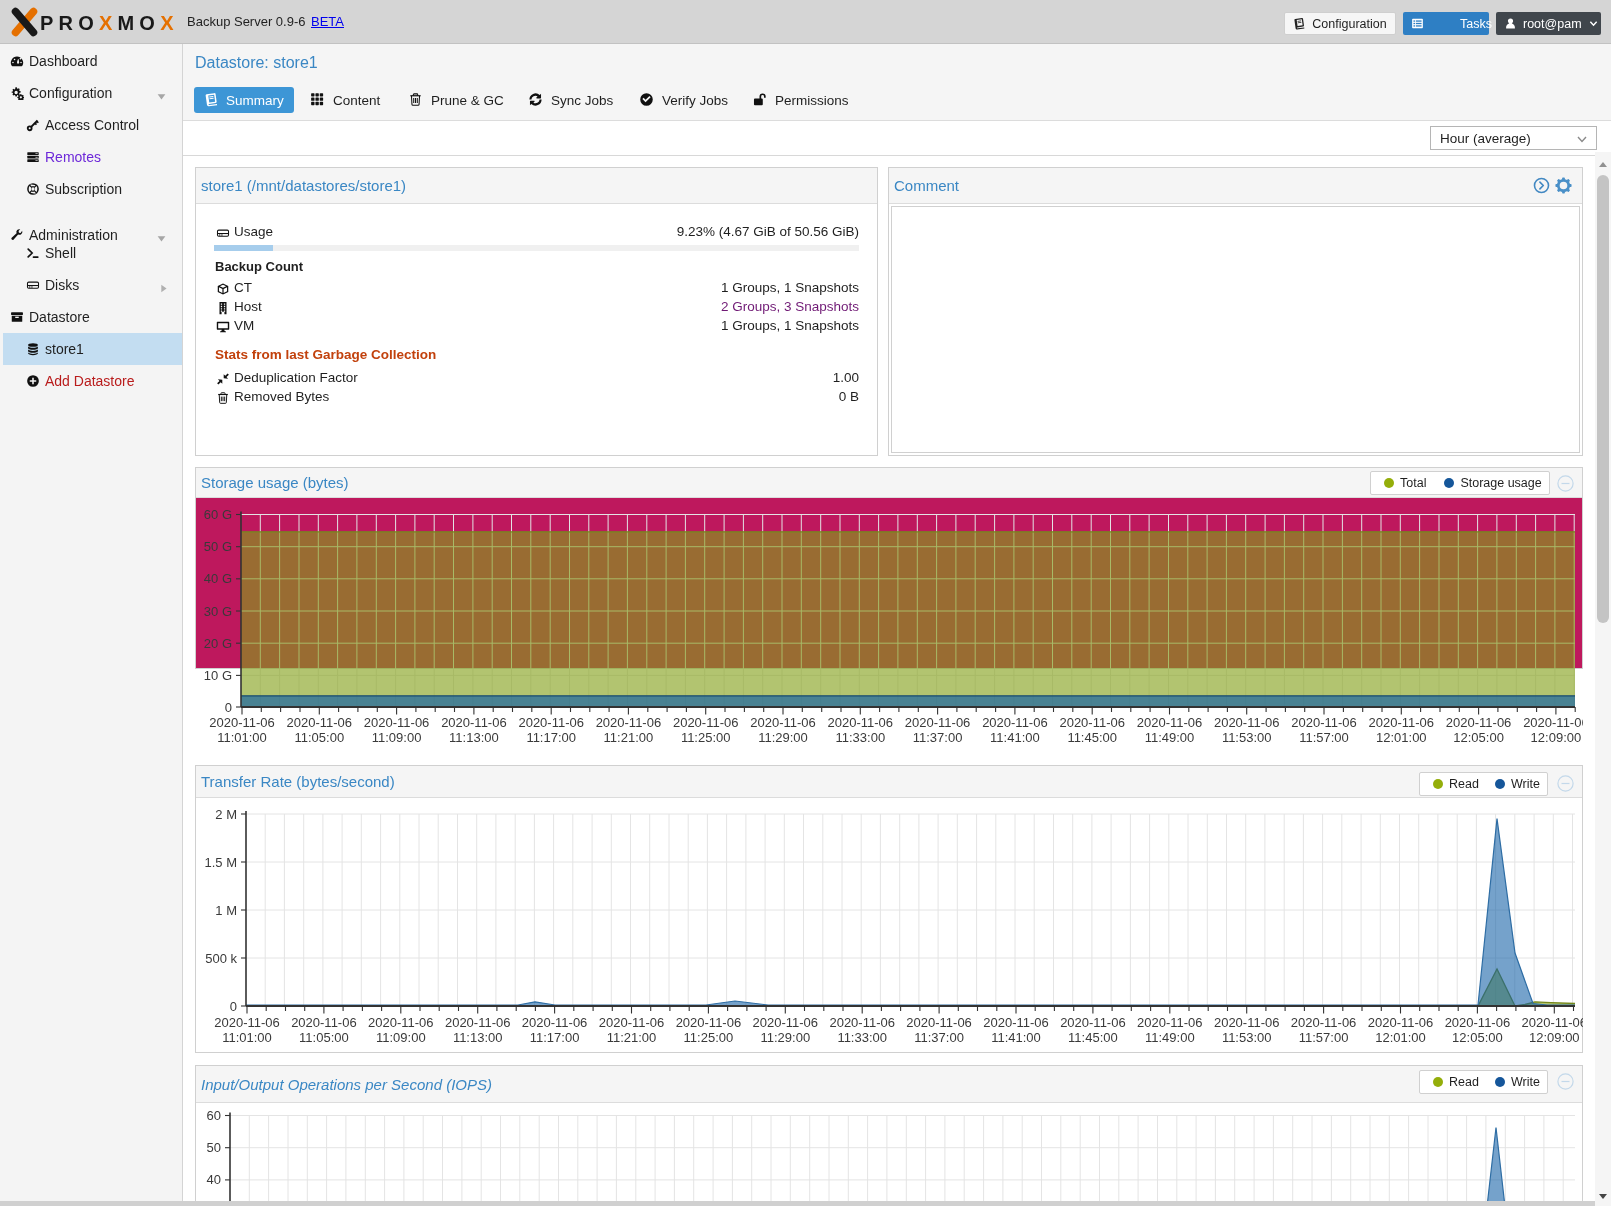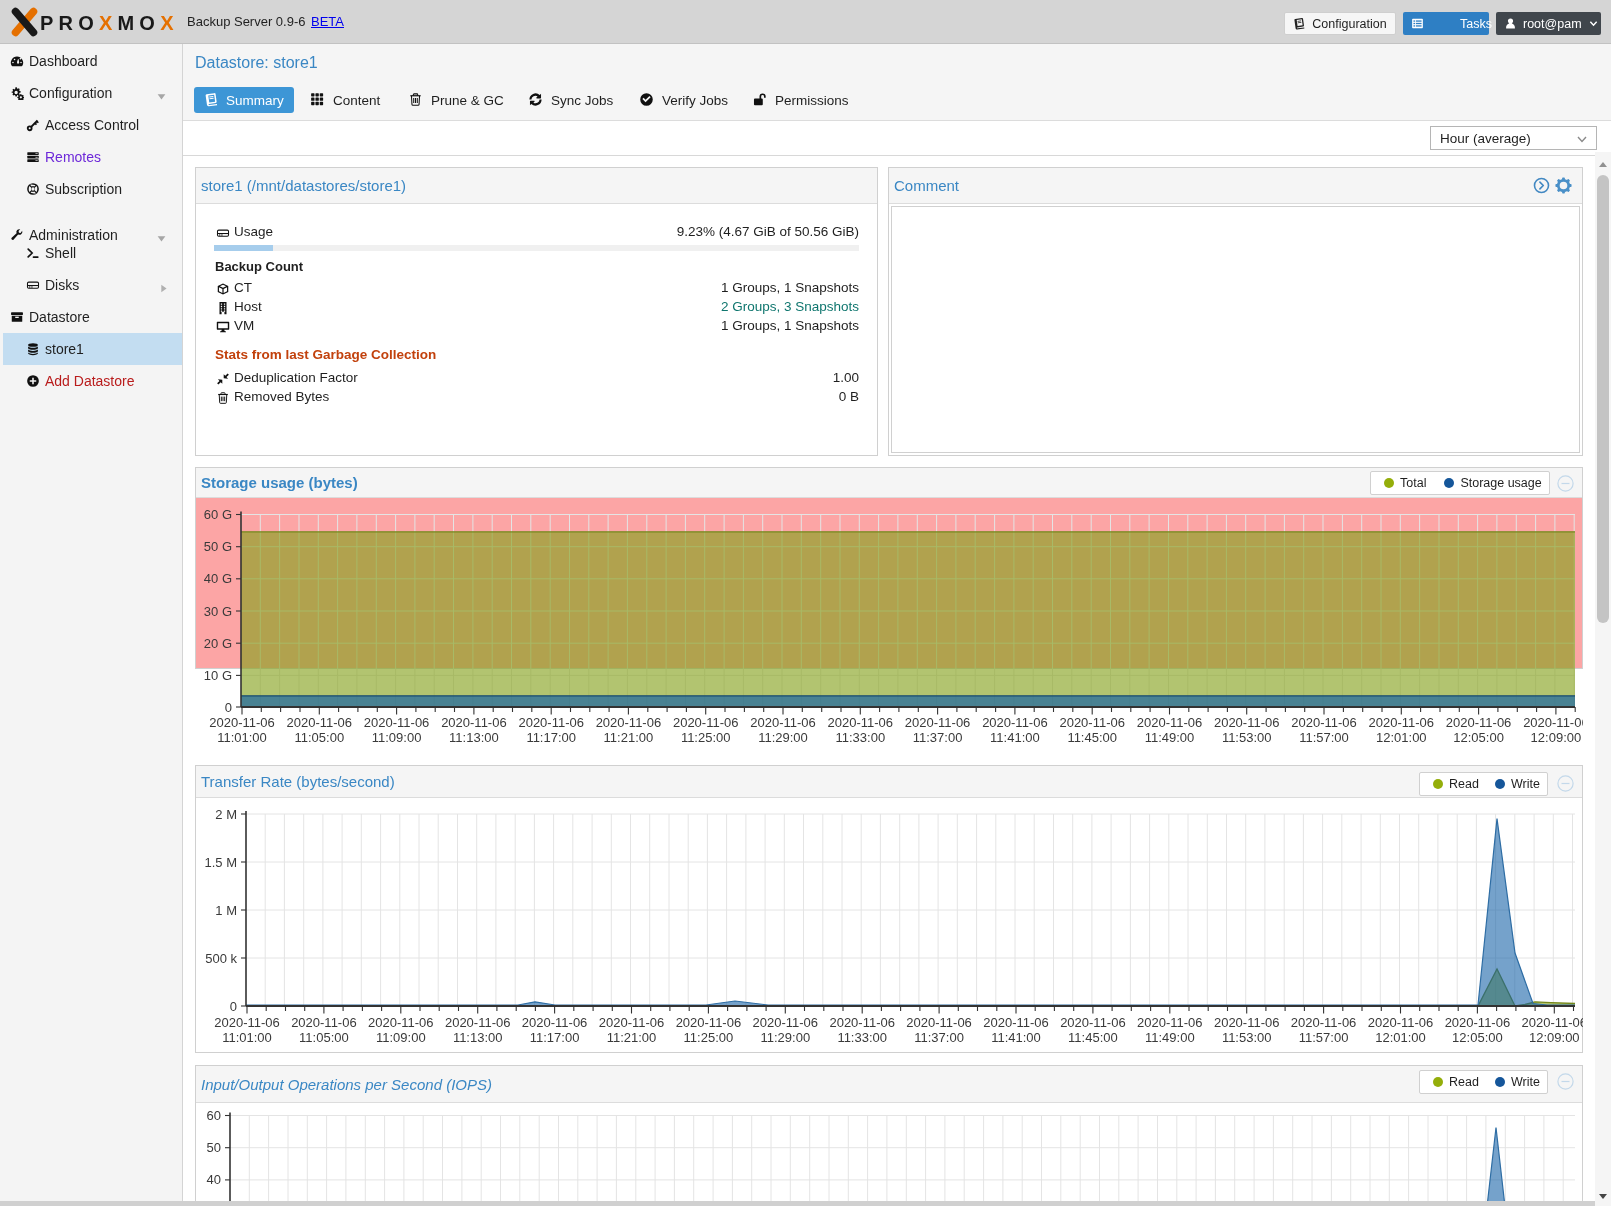--- a/index.html
+++ b/index.html
@@ -258,21 +258,21 @@
 <span style="position:absolute;left:19px;top:55px;font-size:13px;font-weight:bold;color:#1f1f1f;">Backup Count</span>
 <span style="position:absolute;left:20px;top:78px;"><svg width="14" height="14" viewBox="0 0 16 16">
           <path fill="#111" fill-rule="evenodd" d="M8 1.6 14 4.5v7L8 14.4 2 11.5v-7zM8 3.2 4.4 4.9 8 6.6l3.6-1.7zM3.4 6l3.9 1.9v4.6L3.4 10.6zm9.2 0v4.6l-3.9 1.9V7.9z"></path>
         </svg></span>
       <span style="position:absolute;left:38px;top:76px;font-size:13.5px;color:#1f1f1f;">CT</span>
       <span style="position:absolute;right:18px;top:76px;font-size:13.5px;color:#1f1f1f;">1 Groups, 1 Snapshots</span>
 <span style="position:absolute;left:20px;top:97px;"><svg width="14" height="14" viewBox="0 0 16 16">
           <path fill="#111" fill-rule="evenodd" d="M4.0 1h8.0v14H9.6v-2.6H6.4V15H4.0zM5.5 2.8h1.5v1.5H5.5zm3.5 0h1.5v1.5H9zM5.5 5.5h1.5V7H5.5zm3.5 0h1.5V7H9zM5.5 8.2h1.5v1.5H5.5zm3.5 0h1.5v1.5H9zm-3.5 2.7h1.5v1.5H5.5zm3.5 0h1.5v1.5H9z"></path>
         </svg></span>
       <span style="position:absolute;left:38px;top:95px;font-size:13.5px;color:#1f1f1f;">Host</span>
-      <span style="position:absolute;right:18px;top:95px;font-size:13.5px;color:#0f766e;margin-left:18px;">2 Groups, 3 Snapshots</span>
+      <span style="position:absolute;right:18px;top:95px;font-size:13.5px;color:#701a75;margin-left:18px;">2 Groups, 3 Snapshots</span>
 <span style="position:absolute;left:20px;top:116px;"><svg width="14" height="14" viewBox="0 0 16 16">
           <path fill="#111" d="M1.6 2h12.8a.7.7 0 0 1 .7.7v7.6a.7.7 0 0 1-.7.7H9.5l.3 1.5 1.6.7v.8H4.6v-.8l1.6-.7.3-1.5H1.6a.7.7 0 0 1-.7-.7V2.7a.7.7 0 0 1 .7-.7zM2.5 3.6v5.8h11V3.6z"></path>
         </svg></span>
       <span style="position:absolute;left:38px;top:114px;font-size:13.5px;color:#1f1f1f;">VM</span>
       <span style="position:absolute;right:18px;top:114px;font-size:13.5px;color:#1f1f1f;">1 Groups, 1 Snapshots</span>
 <span style="position:absolute;left:19px;top:143px;font-size:13.5px;font-weight:bold;color:#c2410c;">Stats from last Garbage Collection</span>
 <span style="position:absolute;left:20px;top:168px;"><svg width="14" height="14" viewBox="0 0 16 16">
           <g fill="#111">
             <path d="M7.2 8.8v4.6l-1.8-1.8-2.7 2.7-1.4-1.4 2.7-2.7-1.8-1.8z"></path>
             <path d="M8.8 7.2V2.6l1.8 1.8 2.7-2.7 1.4 1.4-2.7 2.7 1.8 1.8z"></path>
@@ -312,21 +312,21 @@
             <rect x="6.7" y="0.4" width="2.6" height="3.2" rx="0.7" transform="rotate(225 8 8)"></rect>
             <rect x="6.7" y="0.4" width="2.6" height="3.2" rx="0.7" transform="rotate(270 8 8)"></rect>
             <rect x="6.7" y="0.4" width="2.6" height="3.2" rx="0.7" transform="rotate(315 8 8)"></rect>
             <circle cx="8" cy="8" r="4.9" fill="none" stroke="#4a90c8" stroke-width="2.6"></circle>
           </g>
         </svg></span>
   </div>
   <div style="position:absolute;left:2px;top:38px;right:2px;bottom:2px;border:1px solid #d0d0d0;"></div>
 </div>
 
-<div class="abs" style="left:195px;top:467px;width:1388px;height:202px;border:1px solid #d0d0d0;background:#fca5a5;font-weight:bold;">
+<div class="abs" style="left:195px;top:467px;width:1388px;height:202px;border:1px solid #d0d0d0;background:#be185d;">
   <div style="height:30px;background:#f5f5f5;border-bottom:1px solid #dcdcdc;display:flex;align-items:center;">
     <span style="margin-left:5px;font-size:15px;color:#3a87c4;">Storage usage (bytes)</span>
   </div>
 </div>
 <svg width="1388" height="256" style="position:absolute;left:195px;top:497px">
 <line x1="65.3" y1="17.5" x2="65.3" y2="210" stroke="#e4e4e4" stroke-width="1"></line>
 <line x1="84.6" y1="17.5" x2="84.6" y2="210" stroke="#e4e4e4" stroke-width="1"></line>
 <line x1="104.0" y1="17.5" x2="104.0" y2="210" stroke="#e4e4e4" stroke-width="1"></line>
 <line x1="123.3" y1="17.5" x2="123.3" y2="210" stroke="#e4e4e4" stroke-width="1"></line>
 <line x1="142.6" y1="17.5" x2="142.6" y2="210" stroke="#e4e4e4" stroke-width="1"></line>

